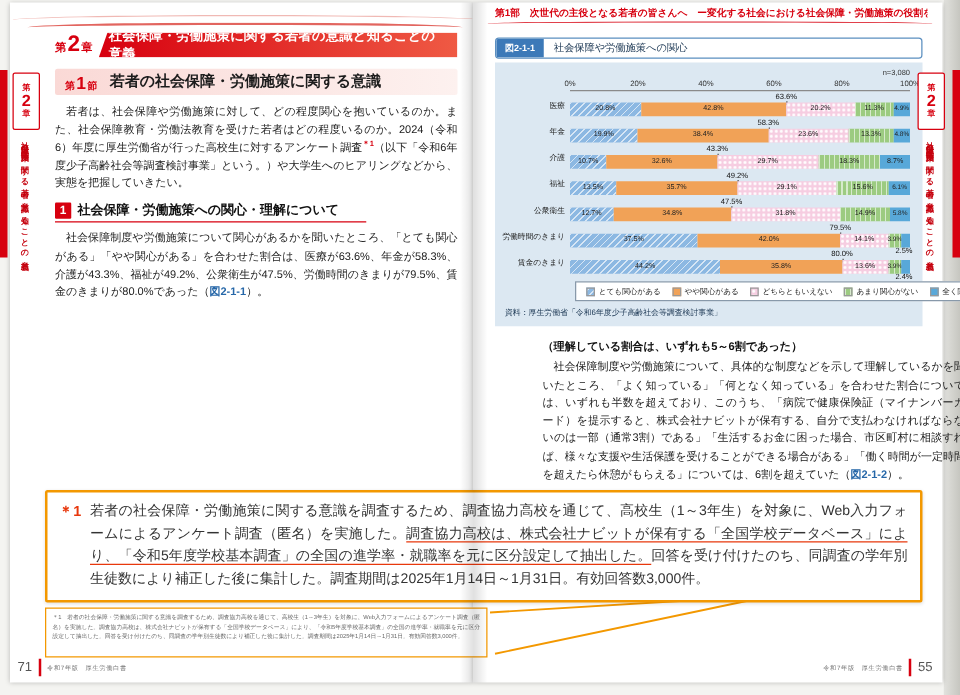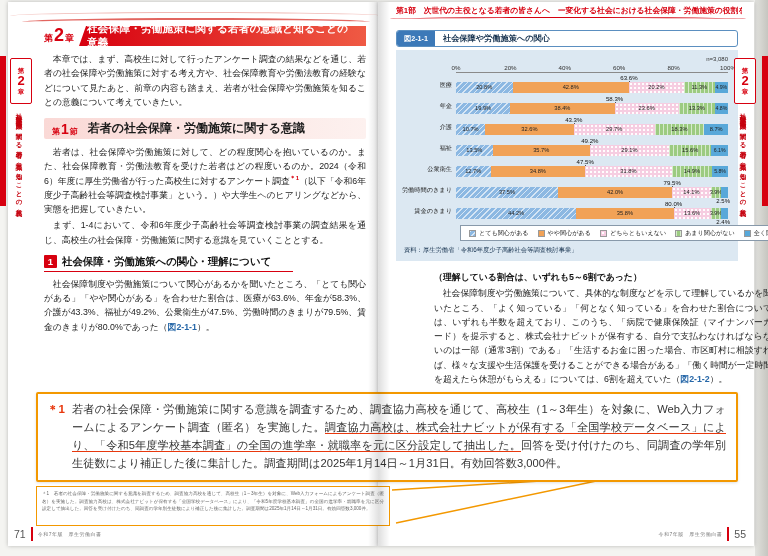--- a/index.html
+++ b/index.html
@@ -49,21 +49,21 @@
   .tab-vtext{position:absolute;top:108px;writing-mode:vertical-rl;font-size:6.5px;color:#c5000d;letter-spacing:1.2px;height:265px;overflow:hidden;font-weight:bold;}
 
   
   .rp-header{position:absolute;left:396px;top:5px;width:346px;text-align:center;font-size:7.8px;font-weight:bold;color:#d7000f;white-space:nowrap;overflow:hidden;}
   .rp-rule{position:absolute;left:390px;top:17px;width:356px;border-top:1.8px solid #d7000f;border-radius:100% 100% 0 0;height:4px;}
 
   
   .figure{position:absolute;left:396px;top:30px;width:342px;}
   .fig-titlebar{display:flex;align-items:center;border:1.2px solid #5b8fc0;border-radius:3px;background:#fff;height:17px;overflow:hidden;}
   .fig-label{background:#3c79b8;color:#fff;font-size:7.2px;font-weight:bold;padding:0 7px;height:100%;display:flex;align-items:center;}
-  .fig-title{font-size:8.2px;font-weight:bold;color:#16324f;padding:0 8px;}
+  .fig-title{font-size:8.2px;font-weight:normal;color:#16324f;padding:0 8px;}
   .fig-panel{margin-top:3px;background:#dce8f2;padding:5px 8px 6px 4px;}
   .nlab{text-align:right;font-size:6px;color:#333;height:9px;line-height:9px;margin-right:2px;}
   .cax{margin-left:56px;margin-right:2px;position:relative;height:9px;border-bottom:1px solid #8a8a8a;}
   .cax span{position:absolute;bottom:1px;transform:translateX(-50%);font-size:6.2px;color:#333;}
   .crow{display:flex;}
   .clab{width:56px;text-align:right;padding-right:4px;font-size:6.2px;color:#222;padding-top:9px;line-height:1;white-space:nowrap;}
   .cwrap{flex:1;position:relative;height:21px;margin-right:2px;}
   .ctot{position:absolute;top:1px;transform:translateX(-50%);font-size:6.1px;color:#111;white-space:nowrap;}
   .ctick{position:absolute;top:8px;height:3px;border-left:1px solid #555;}
   .cbar{position:absolute;left:0;right:0;top:9px;height:10.5px;display:flex;}
@@ -103,31 +103,29 @@
     <div class="top-curve"></div>
     <div class="lp-content">
       <div class="chap-head">
         <div class="chap-label">
           <span class="sm">第</span>
             <span class="big">2</span>
             <span class="sm">章</span>
         </div>
         <div class="chap-bar">社会保障・労働施策に関する若者の意識と知ることの意義</div>
       </div>
-      <p class="body">本章では、まず、高校生に対して行ったアンケート調査の結果などを通じ、若者の社会保障や労働施策に対する考え方や、社会保障教育や労働法教育の経験などについて見たあと、前章の内容も踏まえ、若者が社会保障や労働施策を知ることの意義について考えていきたい。</p>
       <div class="sec-head">
         <div class="sec-label">
           <span class="sm">第</span>
             <span class="big">1</span>
             <span class="sm">節</span>
         </div>
         <span class="sec-title">若者の社会保障・労働施策に関する意識</span>
       </div>
       <p class="body"><span>若者は、社会保障や労働施策に対して、どの程度関心を抱いているのか。また、社会保障教育・労働法教育を受けた若者はどの程度いるのか。2024（令和6）年度に厚生労働省が行った高校生に対するアンケート調査</span><sup class="note">＊1</sup><span>（以下「令和6年度少子高齢社会等調査検討事業」という。）や大学生へのヒアリングなどから、実態を把握していきたい。</span></p>
-      <p class="body">まず、1-4において、令和6年度少子高齢社会等調査検討事業の調査結果を通じ、高校生の社会保障・労働施策に関する意識を見ていくこととする。</p>
       <div class="sub-head">
         <span class="sub-num">1</span>
         <span class="sub-title">社会保障・労働施策への関心・理解について</span>
       </div>
       <p class="body"><span>社会保障制度や労働施策について関心があるかを聞いたところ、「とても関心がある」「やや関心がある」を合わせた割合は、医療が63.6%、年金が58.3%、介護が43.3%、福祉が49.2%、公衆衛生が47.5%、労働時間のきまりが79.5%、賃金のきまりが80.0%であった（</span><span class="figlink">図2-1-1</span><span>）。</span></p>
     </div>
   </div>
 
   <div class="page" id="page-right"></div>
   <div class="rp-header">第1部　次世代の主役となる若者の皆さんへ　ー変化する社会における社会保障・労働施策の役割を知るー</div>

